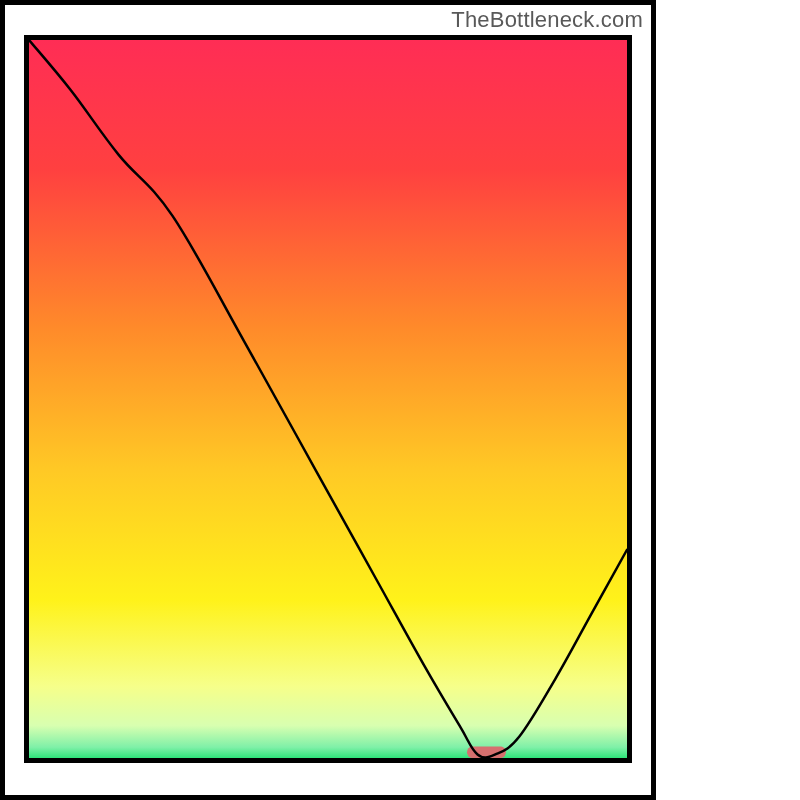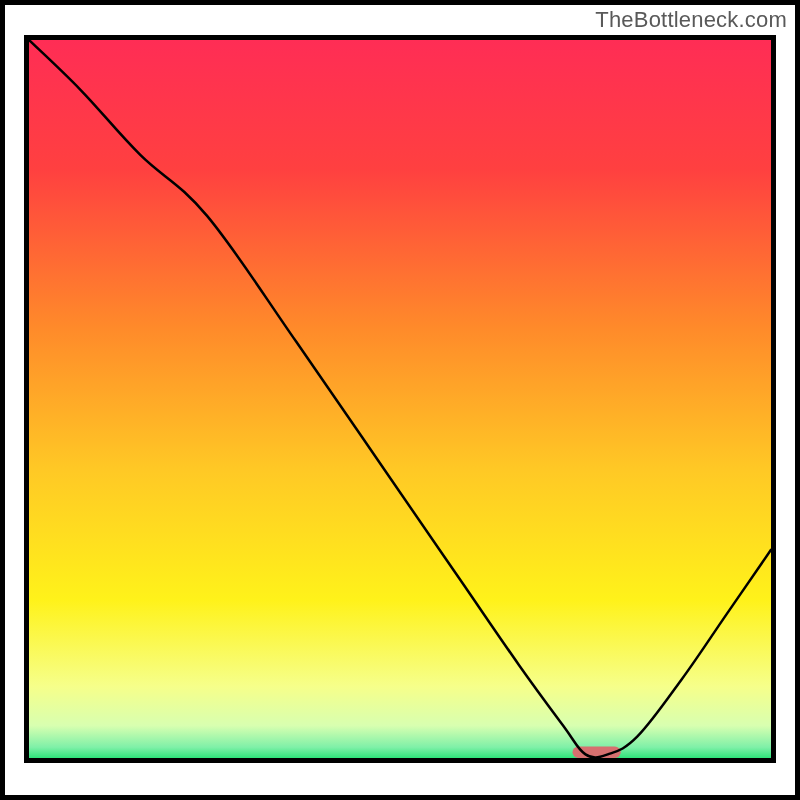--- a/index.html
+++ b/index.html
@@ -5,21 +5,21 @@
   html, body {
     margin: 0;
     padding: 0;
     width: 800px;
     height: 800px;
     background: #ffffff;
     font-family: Arial, Helvetica, sans-serif;
   }
   .outer-frame {
     position: relative;
-    width: 800px;
+    width: 656px;
     height: 800px;
     box-sizing: border-box;
     border: 5px solid #000;
     overflow: hidden;
   }
   .watermark {
     position: absolute;
     top: 2px;
     right: 8px;
     color: #595959;

